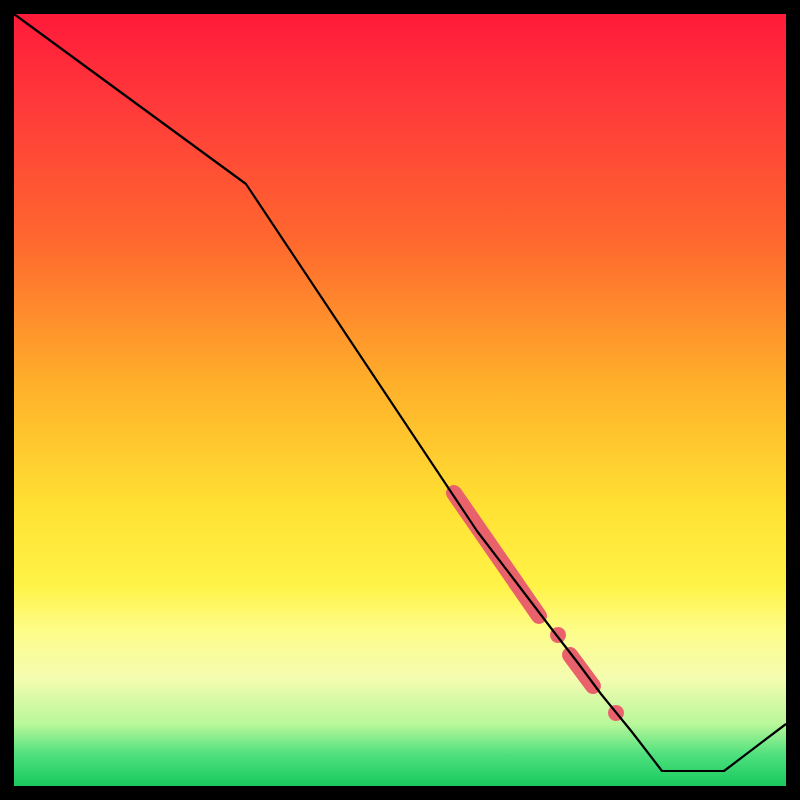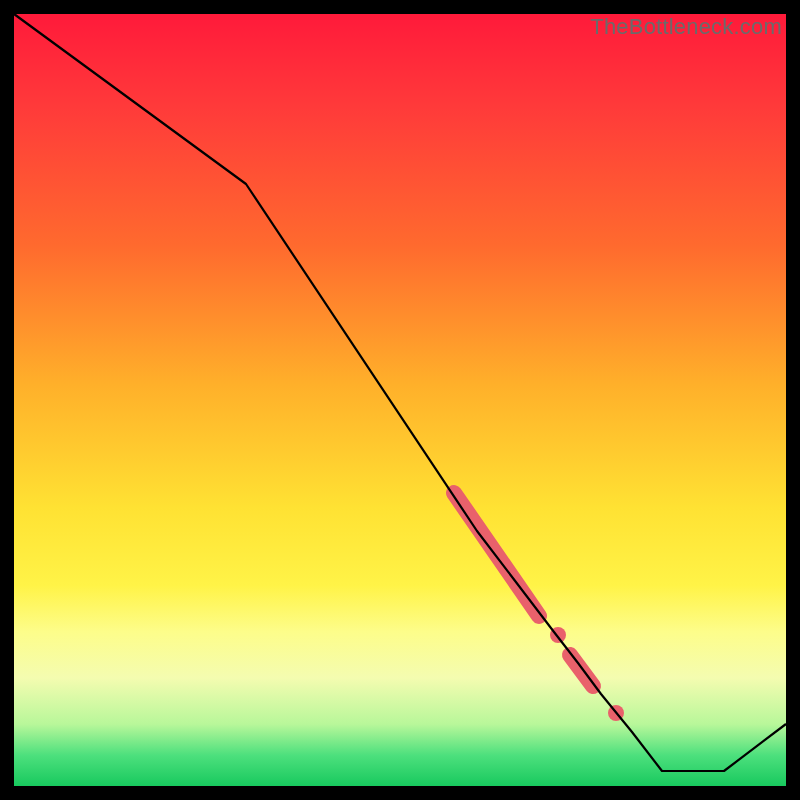--- a/index.html
+++ b/index.html
@@ -71,21 +71,20 @@
   }
   .dot {
     fill: #e9616b;
   }
 </style>
 </head>
 <body>
 
 <div class="frame">
   <div class="plot">
-    <div class="watermark">TheBottleneck.com</div>
     <svg class="overlay" viewBox="0 0 772 772">
       <g>
 
         <line class="thick-seg" x1="440" y1="479" x2="525" y2="602"></line>
         <line class="thick-seg" x1="556" y1="641" x2="579" y2="672"></line>
 
         <circle class="dot" cx="544" cy="621" r="8"></circle>
         <circle class="dot" cx="602" cy="699" r="8"></circle>
       </g>
       <g>

